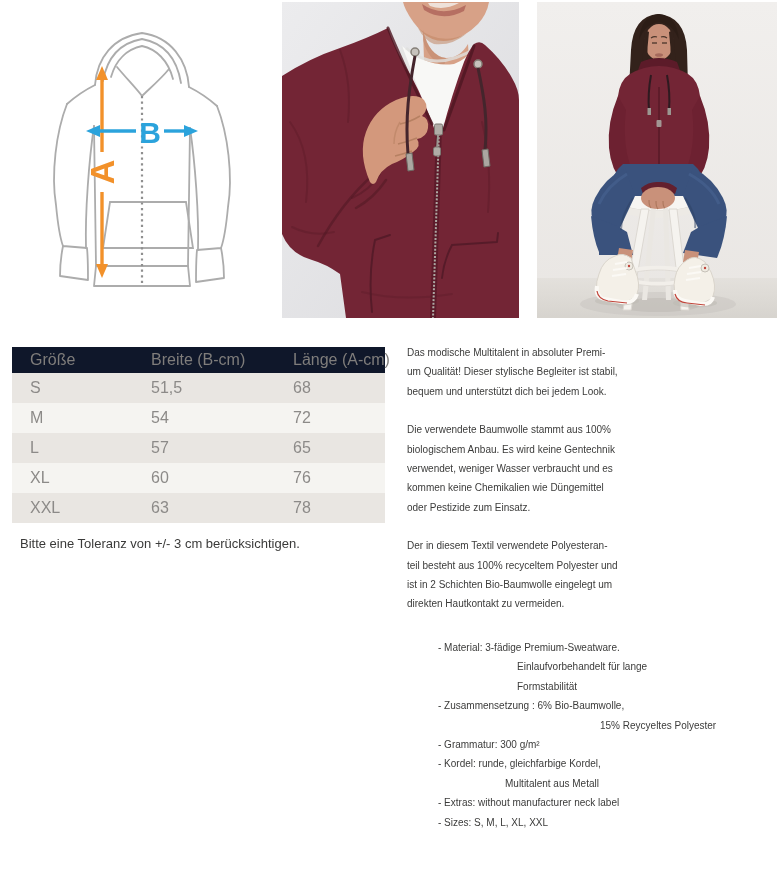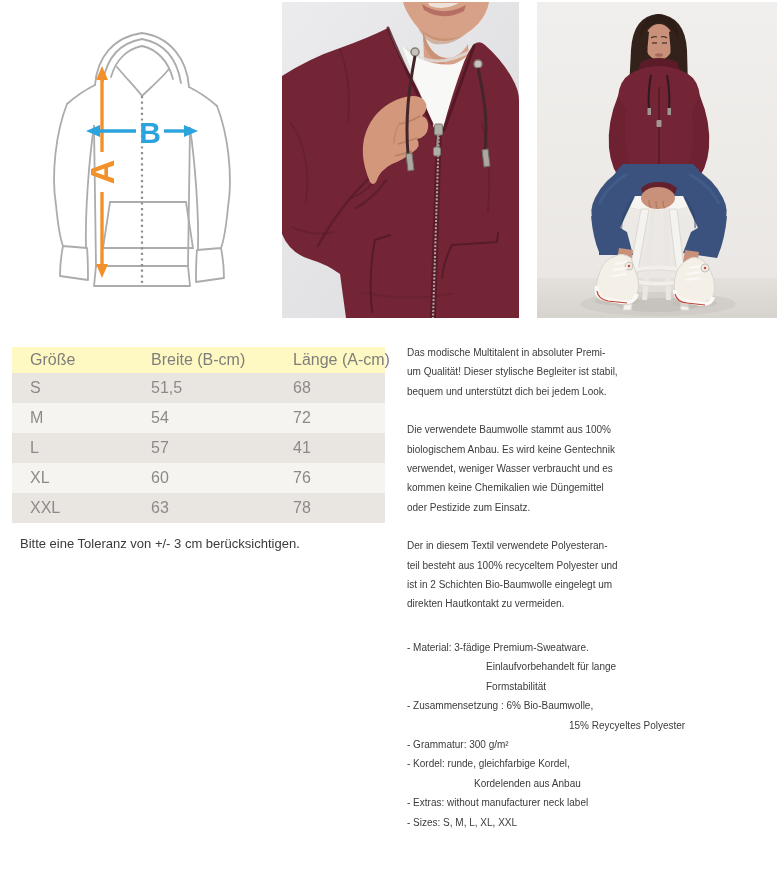--- a/index.html
+++ b/index.html
@@ -9,30 +9,30 @@
   }
   
   .diagram-panel{position:absolute;left:0;top:0;width:282px;height:320px;}
   .photo{position:absolute;top:2px;height:316px;overflow:hidden;}
   .photo svg{display:block;}
   .photo-closeup{left:282px;width:237px;}
   .photo-seated{left:537px;width:240px;}
   
   .size-table{position:absolute;left:12px;top:347px;width:373px;font-size:16px;}
   .t-row{display:grid;grid-template-columns:121px 142px 110px;align-items:center;}
-  .t-head{height:26px;background:#fef9c3;color:#7F7D7B;}
+  .t-head{height:26px;background:#0f172a;color:#7F7D7B;}
   .t-data{height:30px;color:#8C8A88;}
   .t-data.dark{background:#E9E6E2;}
   .t-data.light{background:#F5F4F1;}
   .t-cell{padding-left:18px;white-space:nowrap;}
   .tolerance-note{position:absolute;left:20px;top:536px;font-size:13px;color:#3A3A39;}
   
   .description{position:absolute;left:407px;top:343px;width:366px;font-size:10px;line-height:19.4px;color:#3B3B3A;}
   .description p{margin:0 0 19px 0;white-space:pre-line;}
-  .bullets{margin-top:24px;}
+  .bullets{margin-top:24px;margin-left:31px;}
   .b-line{white-space:nowrap;}
   .ind79{padding-left:79px;}
   .ind162{padding-left:162px;}
   .ind67{padding-left:67px;}
 </style>
 </head>
 <body>
 
 <div class="canvas">
 
@@ -288,21 +288,21 @@
       <div class="t-cell">68</div>
     </div>
     <div class="t-row t-data light">
       <div class="t-cell">M</div>
       <div class="t-cell">54</div>
       <div class="t-cell">72</div>
     </div>
     <div class="t-row t-data dark">
       <div class="t-cell">L</div>
       <div class="t-cell">57</div>
-      <div class="t-cell">41</div>
+      <div class="t-cell">65</div>
     </div>
     <div class="t-row t-data light">
       <div class="t-cell">XL</div>
       <div class="t-cell">60</div>
       <div class="t-cell">76</div>
     </div>
     <div class="t-row t-data dark">
       <div class="t-cell">XXL</div>
       <div class="t-cell">63</div>
       <div class="t-cell">78</div>
@@ -325,19 +325,19 @@
 ist in 2 Schichten Bio-Baumwolle eingelegt um
 direkten Hautkontakt zu vermeiden.</p>
     <div class="bullets">
       <div class="b-line">- Material: 3-fädige Premium-Sweatware.</div>
       <div class="b-line ind79">Einlaufvorbehandelt für lange</div>
       <div class="b-line ind79">Formstabilität</div>
       <div class="b-line">- Zusammensetzung : 6% Bio-Baumwolle,</div>
       <div class="b-line ind162">15% Reycyeltes Polyester</div>
       <div class="b-line">- Grammatur: 300 g/m²</div>
       <div class="b-line">- Kordel: runde, gleichfarbige Kordel,</div>
-      <div class="b-line ind67">Kordelenden aus Anbau</div>
+      <div class="b-line ind67">Multitalent aus Metall</div>
       <div class="b-line">- Extras: without manufacturer neck label</div>
       <div class="b-line">- Sizes: S, M, L, XL, XXL</div>
     </div>
   </div>
 
 </div>
 
 </body></html>

